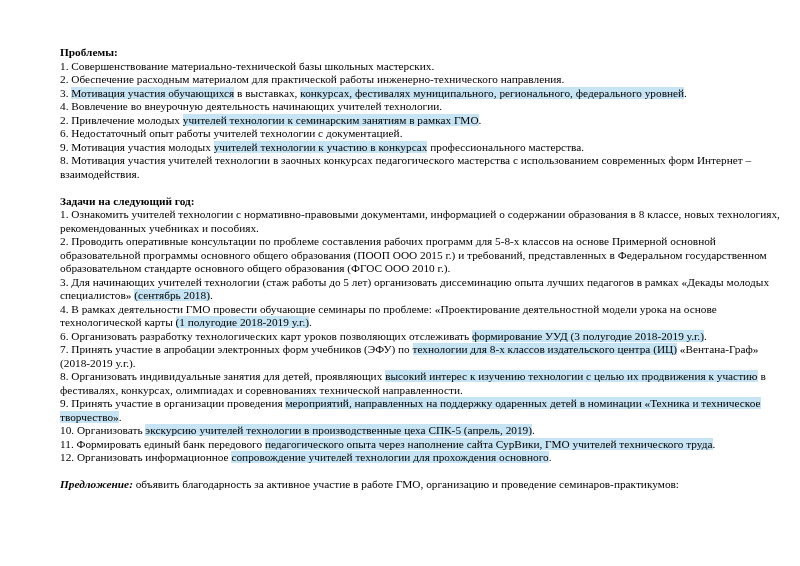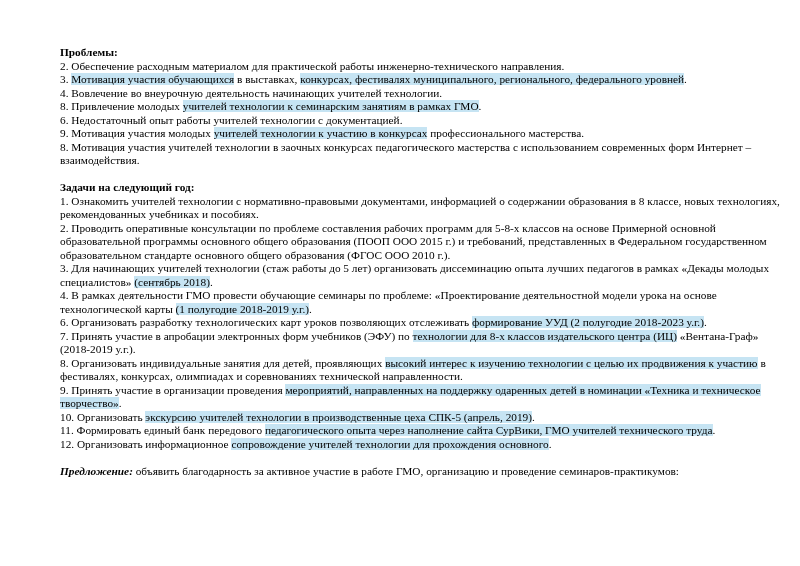--- a/index.html
+++ b/index.html
@@ -33,34 +33,35 @@
   }
   .bold { font-weight: bold; }
   .italic { font-style: italic; }
   .highlight { background-color: var(--hl, #c6e4f3); text-align: center; }
 </style>
 </head>
 <body>
 
 <div class="page">
     <p class="para"><span class="bold">Проблемы:</span></p>
+    <p class="para"><span>1. Совершенствование материально-технической базы школьных мастерских.</span></p>
     <p class="para"><span>2. Обеспечение расходным материалом для практической работы инженерно-технического направления.</span></p>
     <p class="para"><span>3. </span><span class="highlight">Мотивация участия обучающихся</span><span>  в выставках, </span><span class="highlight">конкурсах, фестивалях муниципального, регионального, федерального уровней</span><span>.</span></p>
     <p class="para"><span>4. Вовлечение во внеурочную деятельность начинающих учителей технологии.</span></p>
-    <p class="para"><span>8. Привлечение молодых </span><span class="highlight">учителей технологии к семинарским занятиям в рамках ГМО</span><span>.</span></p>
+    <p class="para"><span>2. Привлечение молодых </span><span class="highlight">учителей технологии к семинарским занятиям в рамках ГМО</span><span>.</span></p>
     <p class="para"><span>6. Недостаточный опыт работы учителей технологии с документацией.</span></p>
     <p class="para"><span>9. Мотивация участия молодых </span><span class="highlight">учителей технологии к участию в конкурсах</span><span> профессионального мастерства.</span></p>
     <p class="para"><span>8. Мотивация участия учителей технологии в заочных конкурсах педагогического мастерства с использованием современных форм Интернет – взаимодействия.</span></p>
     <p class="para spacer"></p>
     <p class="para"><span class="bold">Задачи на следующий год:</span></p>
     <p class="para"><span>1. Ознакомить учителей технологии с нормативно-правовыми документами, информацией о содержании образования в 8 классе, новых технологиях, рекомендованных учебниках и пособиях.</span></p>
     <p class="para"><span>2. Проводить оперативные консультации по проблеме составления рабочих программ для 5-8-х классов на основе Примерной основной образовательной программы основного общего образования (ПООП ООО 2015 г.) и требований, представленных в Федеральном государственном образовательном стандарте основного общего образования (ФГОС ООО 2010 г.).</span></p>
     <p class="para"><span>3. Для начинающих учителей технологии (стаж работы до 5 лет) организовать диссеминацию опыта лучших педагогов в рамках «Декады молодых специалистов» </span><span class="highlight">(сентябрь 2018)</span><span>.</span></p>
     <p class="para"><span>4. В рамках деятельности ГМО провести обучающие семинары по проблеме: «Проектирование деятельностной модели урока на основе технологической карты </span><span class="highlight">(1 полугодие 2018-2019 у.г.)</span><span>.</span></p>
-    <p class="para"><span>6. Организовать разработку технологических карт уроков позволяющих отслеживать </span><span class="highlight">формирование УУД  (2 полугодие 2018-2023 у.г.)</span><span>.</span></p>
+    <p class="para"><span>6. Организовать разработку технологических карт уроков позволяющих отслеживать </span><span class="highlight">формирование УУД  (3 полугодие 2018-2019 у.г.)</span><span>.</span></p>
     <p class="para"><span>7. Принять участие в апробации электронных форм учебников (ЭФУ) по </span><span class="highlight">технологии для 8-х классов издательского центра (ИЦ)</span><span> «Вентана-Граф» (2018-2019 у.г.).</span></p>
     <p class="para"><span>8. Организовать индивидуальные занятия для детей, проявляющих </span><span class="highlight">высокий интерес к изучению технологии с целью их продвижения к участию</span><span> в фестивалях, конкурсах, олимпиадах и соревнованиях технической направленности.</span></p>
     <p class="para"><span>9. Принять участие в организации проведения </span><span class="highlight">мероприятий, направленных на поддержку одаренных детей в номинации «Техника и техническое творчество»</span><span>.</span></p>
     <p class="para"><span>10. Организовать </span><span class="highlight">экскурсию учителей технологии в производственные цеха СПК-5 (апрель, 2019)</span><span>.</span></p>
     <p class="para"><span>11. Формировать единый банк передового </span><span class="highlight">педагогического опыта через наполнение сайта СурВики, ГМО учителей технического труда</span><span>.</span></p>
     <p class="para"><span>12. Организовать информационное </span><span class="highlight">сопровождение учителей технологии для прохождения основного</span><span>.</span></p>
     <p class="para spacer"></p>
     <p class="para"><span class="bold italic">Предложение:</span><span> объявить благодарность за активное участие в работе ГМО, организацию и проведение семинаров-практикумов:</span></p>
   </div>
 

